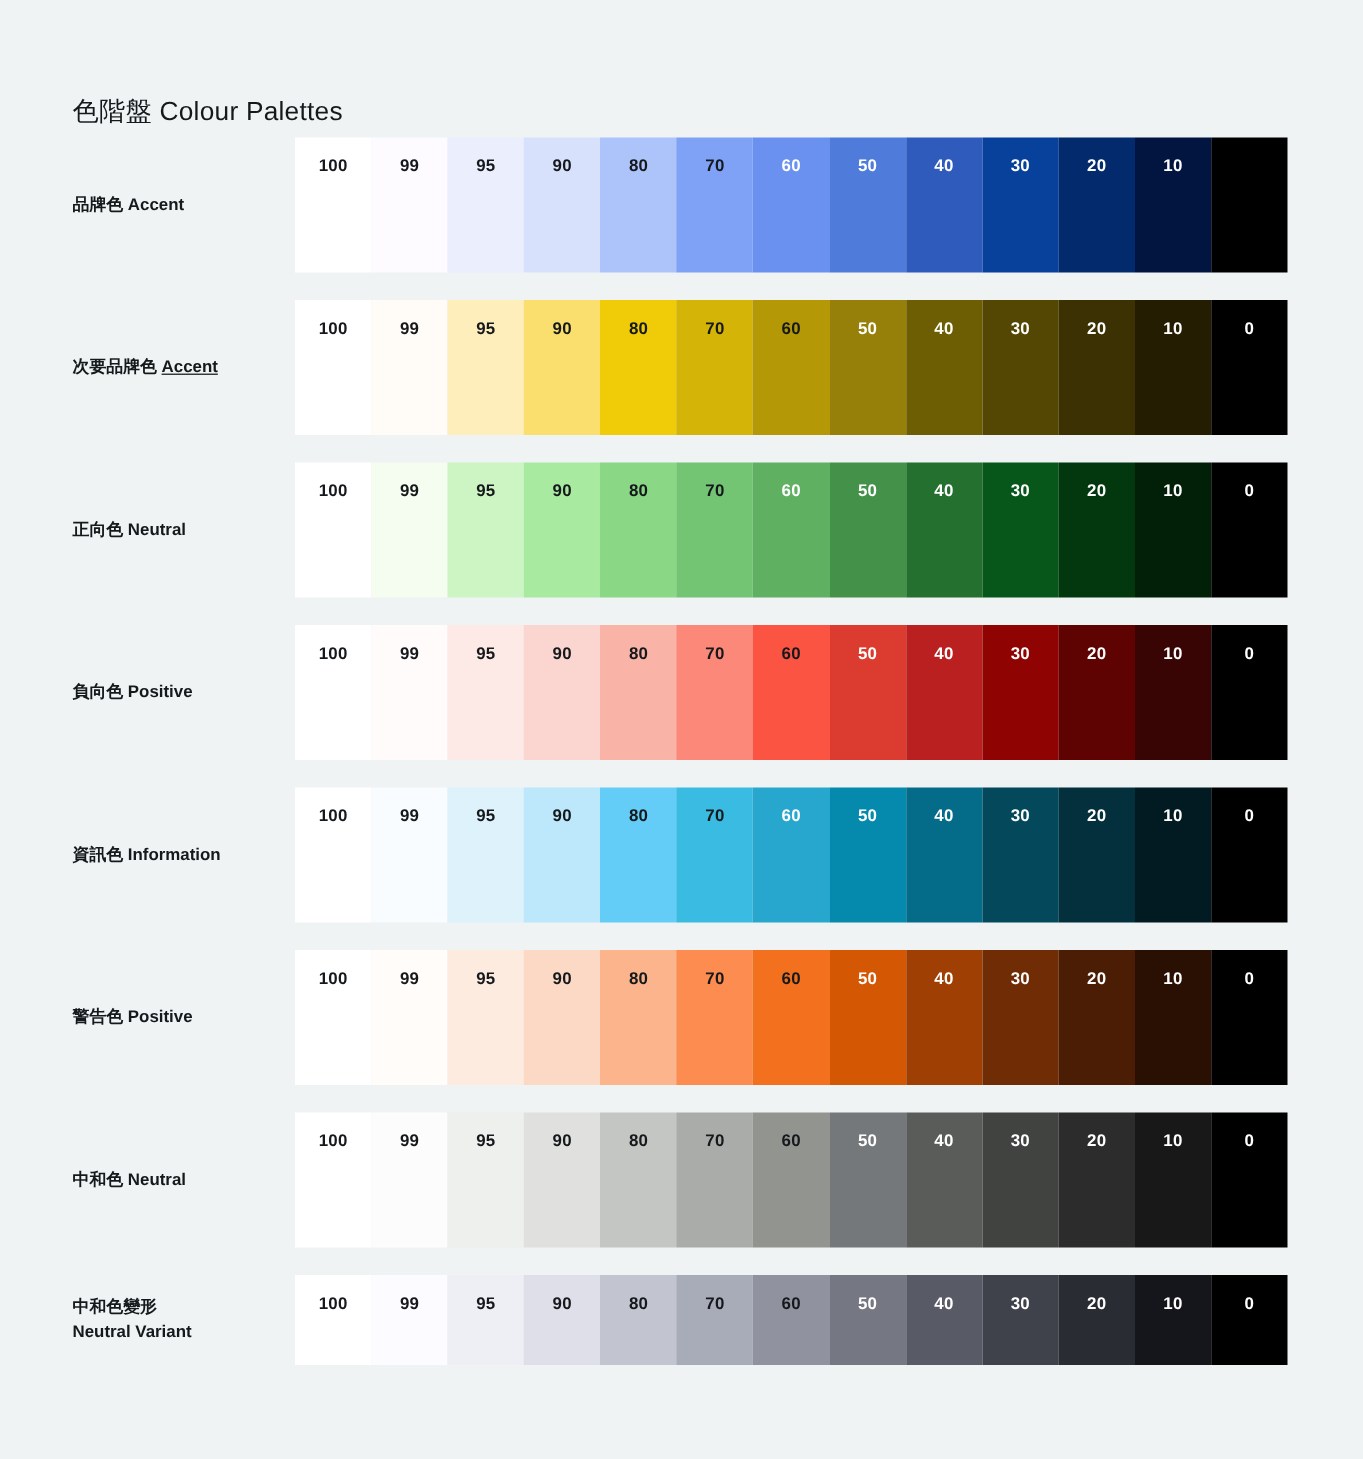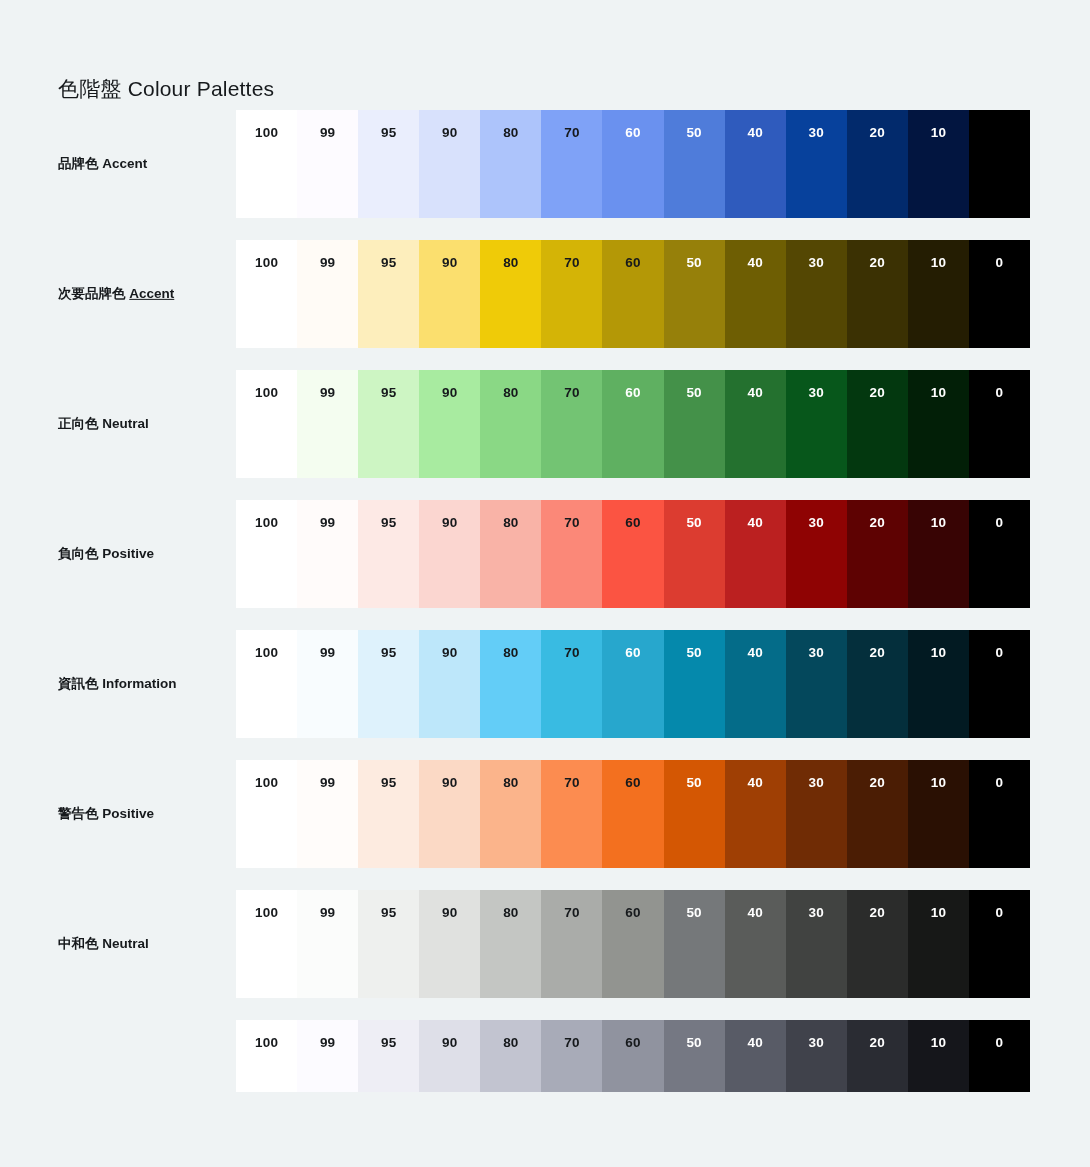--- a/index.html
+++ b/index.html
@@ -408,20 +408,24 @@
           </div>
           <div class="swatch" title="#171817" style="background: rgb(23, 24, 23);">
             <span class="swatch-tone" style="color: rgb(255, 255, 255);">10</span>
           </div>
           <div class="swatch" title="#000000" style="background: rgb(0, 0, 0);">
             <span class="swatch-tone" style="color: rgb(255, 255, 255);">0</span>
           </div>
         </div>
       </div>
       <div class="palette-row" style="height: 72px;">
+        <div class="row-label">
+          <span class="lbl-line">中和色變形</span>
+          <span class="lbl-line">Neutral Variant</span>
+        </div>
         <div class="swatch-strip" style="height: 72px;">
           <div class="swatch" title="#ffffff" style="background: rgb(255, 255, 255);">
             <span class="swatch-tone" style="color: rgb(22, 25, 28);">100</span>
           </div>
           <div class="swatch" title="#fcfbff" style="background: rgb(252, 251, 255);">
             <span class="swatch-tone" style="color: rgb(22, 25, 28);">99</span>
           </div>
           <div class="swatch" title="#eeeef5" style="background: rgb(238, 238, 245);">
             <span class="swatch-tone" style="color: rgb(22, 25, 28);">95</span>
           </div>

